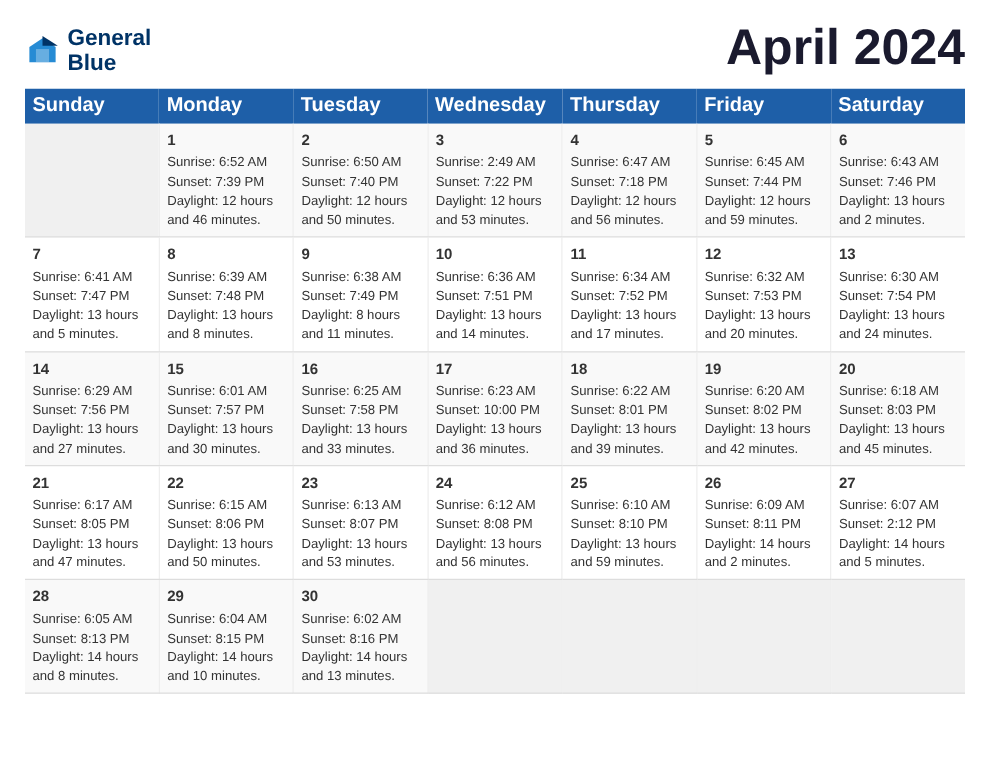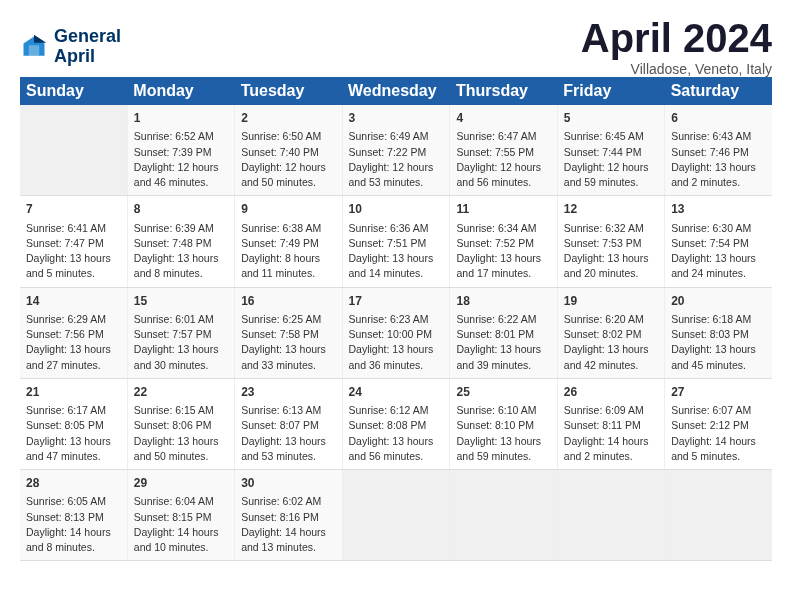--- a/index.html
+++ b/index.html
@@ -12,22 +12,22 @@
     }
     .page {
       width: 792px;
       min-height: 612px;
       padding: 16px 20px 12px 20px;
       background: #fff;
     }
     .header {
       display: flex;
       justify-content: space-between;
-      align-items: center;
-      margin-bottom: 0;
+      align-items: flex-end;
+      margin-bottom: 10px;
     }
     .logo {
       display: flex;
       align-items: center;
       gap: 6px;
     }
     .logo-text {
       font-size: 18px;
       font-weight: bold;
       color: #003366;
@@ -96,48 +96,47 @@
 <div class="page">
   <div class="header">
     <div class="logo">
       <svg class="logo-icon" viewBox="0 0 32 32" xmlns="http://www.w3.org/2000/svg">
         <polygon points="16,4 28,12 28,26 4,26 4,12" fill="#0077cc" opacity="0.85"></polygon>
         <polygon points="16,2 30,11 16,11" fill="#003366"></polygon>
         <rect x="10" y="14" width="12" height="12" fill="#fff" opacity="0.3"></rect>
       </svg>
       <div class="logo-text">
         <div>General</div>
-        <div>April</div>
+        <div>Blue</div>
       </div>
     </div>
     <div class="title-block">
       <div class="main-title">April 2024</div>
-      <div class="subtitle">Villadose, Veneto, Italy</div>
     </div>
   </div>
 
   <table>
     <thead>
       <tr>
       <th>Sunday</th>
           <th>Monday</th>
           <th>Tuesday</th>
           <th>Wednesday</th>
           <th>Thursday</th>
           <th>Friday</th>
           <th>Saturday</th>
         </tr>
     </thead>
     <tbody id="calendar-body">
     <tr>
           <td class="cell-empty"></td>
           <td><span class="cell-day">1</span><span>Sunrise: 6:52 AM</span><br><span>Sunset: 7:39 PM</span><br><span>Daylight: 12 hours and 46 minutes.</span></td>
           <td><span class="cell-day">2</span><span>Sunrise: 6:50 AM</span><br><span>Sunset: 7:40 PM</span><br><span>Daylight: 12 hours and 50 minutes.</span></td>
-          <td><span class="cell-day">3</span><span>Sunrise: 6:49 AM</span><br><span>Sunset: 7:22 PM</span><br><span>Daylight: 12 hours and 53 minutes.</span></td>
-          <td><span class="cell-day">4</span><span>Sunrise: 6:47 AM</span><br><span>Sunset: 7:55 PM</span><br><span>Daylight: 12 hours and 56 minutes.</span></td>
+          <td><span class="cell-day">3</span><span>Sunrise: 2:49 AM</span><br><span>Sunset: 7:22 PM</span><br><span>Daylight: 12 hours and 53 minutes.</span></td>
+          <td><span class="cell-day">4</span><span>Sunrise: 6:47 AM</span><br><span>Sunset: 7:18 PM</span><br><span>Daylight: 12 hours and 56 minutes.</span></td>
           <td><span class="cell-day">5</span><span>Sunrise: 6:45 AM</span><br><span>Sunset: 7:44 PM</span><br><span>Daylight: 12 hours and 59 minutes.</span></td>
           <td><span class="cell-day">6</span><span>Sunrise: 6:43 AM</span><br><span>Sunset: 7:46 PM</span><br><span>Daylight: 13 hours and 2 minutes.</span></td>
         </tr>
         <tr>
           <td><span class="cell-day">7</span><span>Sunrise: 6:41 AM</span><br><span>Sunset: 7:47 PM</span><br><span>Daylight: 13 hours and 5 minutes.</span></td>
           <td><span class="cell-day">8</span><span>Sunrise: 6:39 AM</span><br><span>Sunset: 7:48 PM</span><br><span>Daylight: 13 hours and 8 minutes.</span></td>
           <td><span class="cell-day">9</span><span>Sunrise: 6:38 AM</span><br><span>Sunset: 7:49 PM</span><br><span>Daylight: 8 hours and 11 minutes.</span></td>
           <td><span class="cell-day">10</span><span>Sunrise: 6:36 AM</span><br><span>Sunset: 7:51 PM</span><br><span>Daylight: 13 hours and 14 minutes.</span></td>
           <td><span class="cell-day">11</span><span>Sunrise: 6:34 AM</span><br><span>Sunset: 7:52 PM</span><br><span>Daylight: 13 hours and 17 minutes.</span></td>
           <td><span class="cell-day">12</span><span>Sunrise: 6:32 AM</span><br><span>Sunset: 7:53 PM</span><br><span>Daylight: 13 hours and 20 minutes.</span></td>

